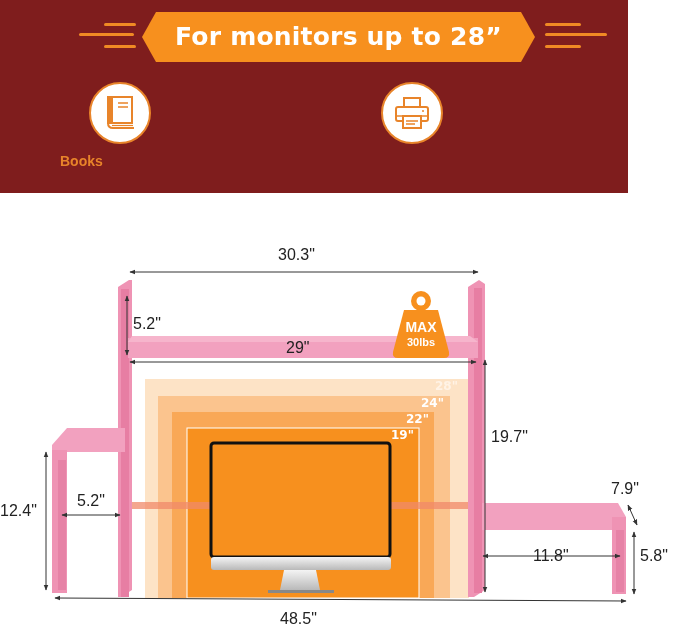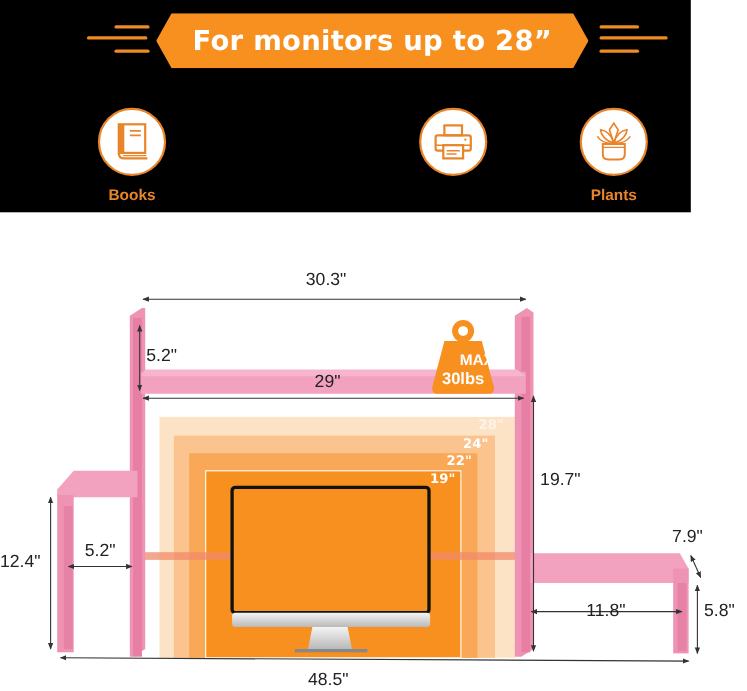--- a/index.html
+++ b/index.html
@@ -1,30 +1,30 @@
 <!DOCTYPE html>
 <html><head>
 <meta charset="utf-8">
 <style>
   html, body { margin:0; padding:0; }
   body { width:679px; height:628px; position:relative; overflow:hidden; background:#ffffff; font-family:"Liberation Sans", sans-serif; }
-  .top { position:absolute; left:0; top:0; width:628px; height:193px; background:#000000; }
+  .top { position:absolute; left:0; top:0; width:628px; height:193px; background:#7f1d1d; }
   .banner { position:absolute; left:142px; top:12px; width:393px; height:50px; }
   .banner svg { position:absolute; left:0; top:0; }
   .banner-text { position:absolute; left:0; top:0; width:393px; height:50px; line-height:50px; text-align:center; color:#fff; font-weight:bold; font-size:25px; font-family:"DejaVu Sans", sans-serif; letter-spacing:0.2px; }
   .speed { position:absolute; height:3px; background:#f08a24; border-radius:2px; }
-  .use { position:absolute; top:98px; width:120px; text-align:center; }
+  .use { position:absolute; top:82px; width:120px; text-align:left; }
   .use .circ { width:62px; height:62px; margin:0 auto; border:2.5px solid #e8842a; border-radius:50%; background:#fff; box-sizing:border-box; position:relative; }
   .use .circ svg { position:absolute; left:50%; top:50%; transform:translate(-50%,-50%); }
   .use .lbl { margin-top:9px; color:#e8842a; font-weight:bold; font-size:14px; }
   .dim { position:absolute; color:#222; font-size:16px; }
   .diagram { position:absolute; left:0; top:193px; width:679px; height:435px; }
   .weight { position:absolute; left:393px; top:289px; width:56px; height:70px; }
-  .weight .t1 { position:absolute; left:0; top:30px; width:56px; text-align:right; color:#fff; font-weight:bold; font-size:14px; }
-  .weight .t2 { position:absolute; left:0; top:47px; width:56px; text-align:center; color:#fff; font-weight:bold; font-size:15px; }
+  .weight .t1 { position:absolute; left:0; top:30px; width:56px; text-align:center; color:#fff; font-weight:bold; font-size:14px; }
+  .weight .t2 { position:absolute; left:0; top:47px; width:56px; text-align:center; color:#fff; font-weight:bold; font-size:11px; }
   .size-lbl { position:absolute; color:#fff; font-weight:bold; font-size:12px; font-family:"DejaVu Sans", sans-serif; }
 </style>
 </head>
 <body>
 
 <div class="top">
   <div class="speed" style="left:79px;top:33px;width:55px;"></div>
   <div class="speed" style="left:104px;top:23px;width:32px;"></div>
   <div class="speed" style="left:104px;top:45px;width:32px;"></div>
   <div class="speed" style="left:545px;top:33px;width:62px;"></div>
@@ -60,34 +60,20 @@
         <rect x="3" y="12" width="32" height="14" rx="2" fill="none" stroke="#e8842a" stroke-width="2"></rect>
         <line x1="3" y1="21" x2="35" y2="21" stroke="#e8842a" stroke-width="1.5"></line>
         <rect x="10" y="21" width="18" height="12" fill="#fff" stroke="#e8842a" stroke-width="2"></rect>
         <line x1="13" y1="26" x2="25" y2="26" stroke="#e8842a" stroke-width="1.5"></line>
         <line x1="13" y1="29" x2="22" y2="29" stroke="#e8842a" stroke-width="1.5"></line>
         <circle cx="30" cy="16" r="1" fill="#e8842a"></circle>
       </svg>
     </div>
   </div>
 
-  <div class="use" style="left:498px;">
-    <div class="circ">
-      <svg width="36" height="38" viewBox="0 0 36 38">
-        <path d="M18 20 L14 8 L18 2 L22 8 Z" fill="none" stroke="#e8842a" stroke-width="1.5"></path>
-        <path d="M18 20 C10 18 6 12 6 8 C12 9 16 13 18 20" fill="none" stroke="#e8842a" stroke-width="1.5"></path>
-        <path d="M18 20 C26 18 30 12 30 8 C24 9 20 13 18 20" fill="none" stroke="#e8842a" stroke-width="1.5"></path>
-        <path d="M18 20 C10 21 5 17 3 14" fill="none" stroke="#e8842a" stroke-width="1.5"></path>
-        <path d="M18 20 C26 21 31 17 33 14" fill="none" stroke="#e8842a" stroke-width="1.5"></path>
-        <path d="M8 21 L28 21 L28 30 Q28 35 23 35 L13 35 Q8 35 8 30 Z" fill="none" stroke="#e8842a" stroke-width="1.8"></path>
-        <line x1="8" y1="24" x2="28" y2="24" stroke="#e8842a" stroke-width="1.2"></line>
-      </svg>
-    </div>
-    <div class="lbl">Plants</div>
-  </div>
 </div>
 
 <svg class="diagram" width="679" height="435" viewBox="0 193 679 435">
   <defs>
     <marker id="ah" viewBox="0 0 10 10" refX="9" refY="5" markerWidth="6" markerHeight="6" orient="auto-start-reverse">
       <path d="M0,1 L10,5 L0,9 z" fill="#333"></path>
     </marker>
     <linearGradient id="stand" x1="0" x2="0" y1="0" y2="1">
       <stop offset="0" stop-color="#f4f4f4"></stop>
         <stop offset="1" stop-color="#b9b9b9"></stop>

